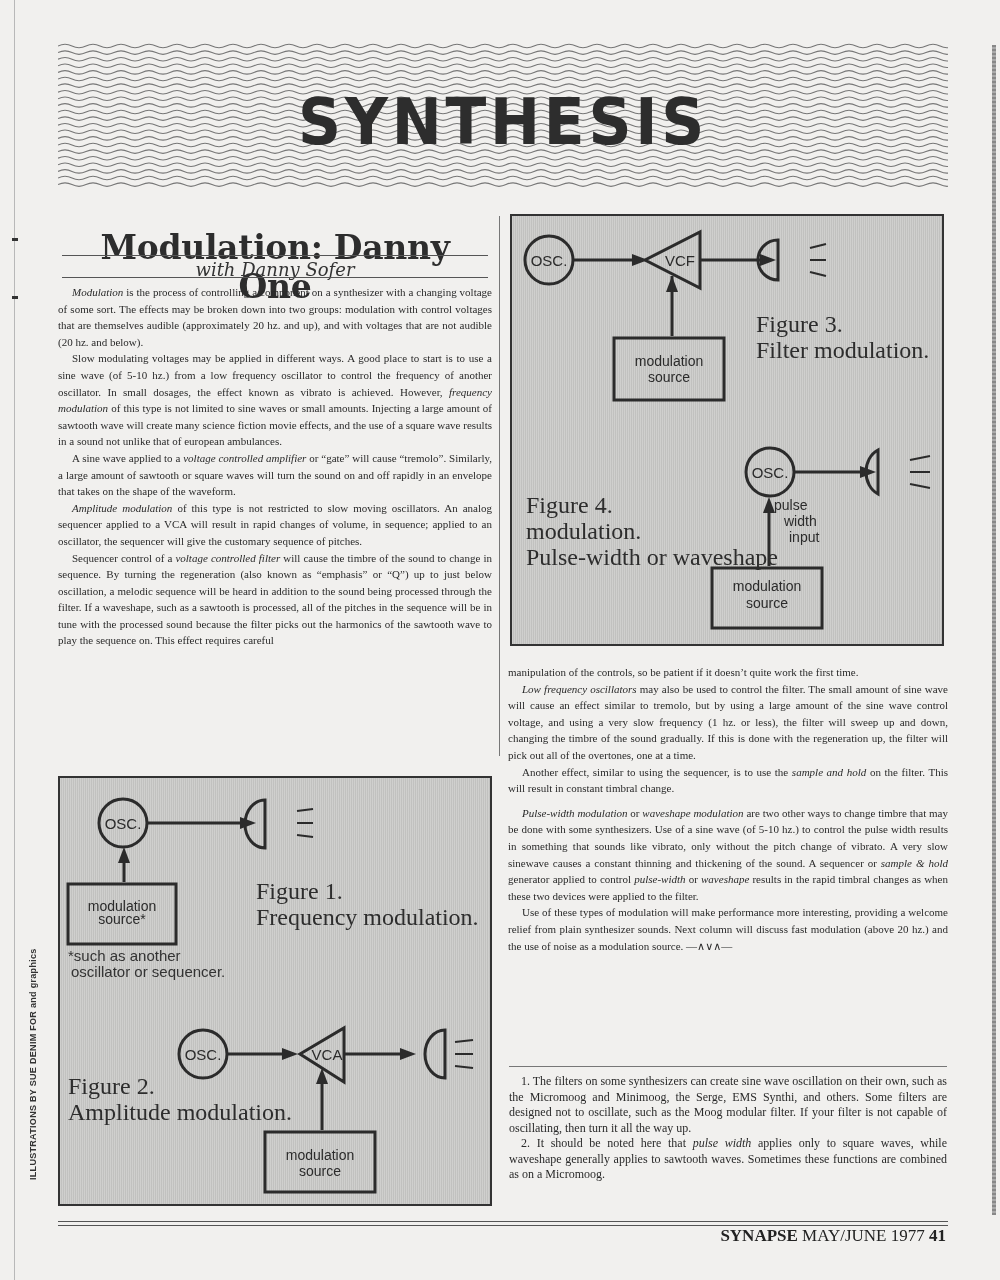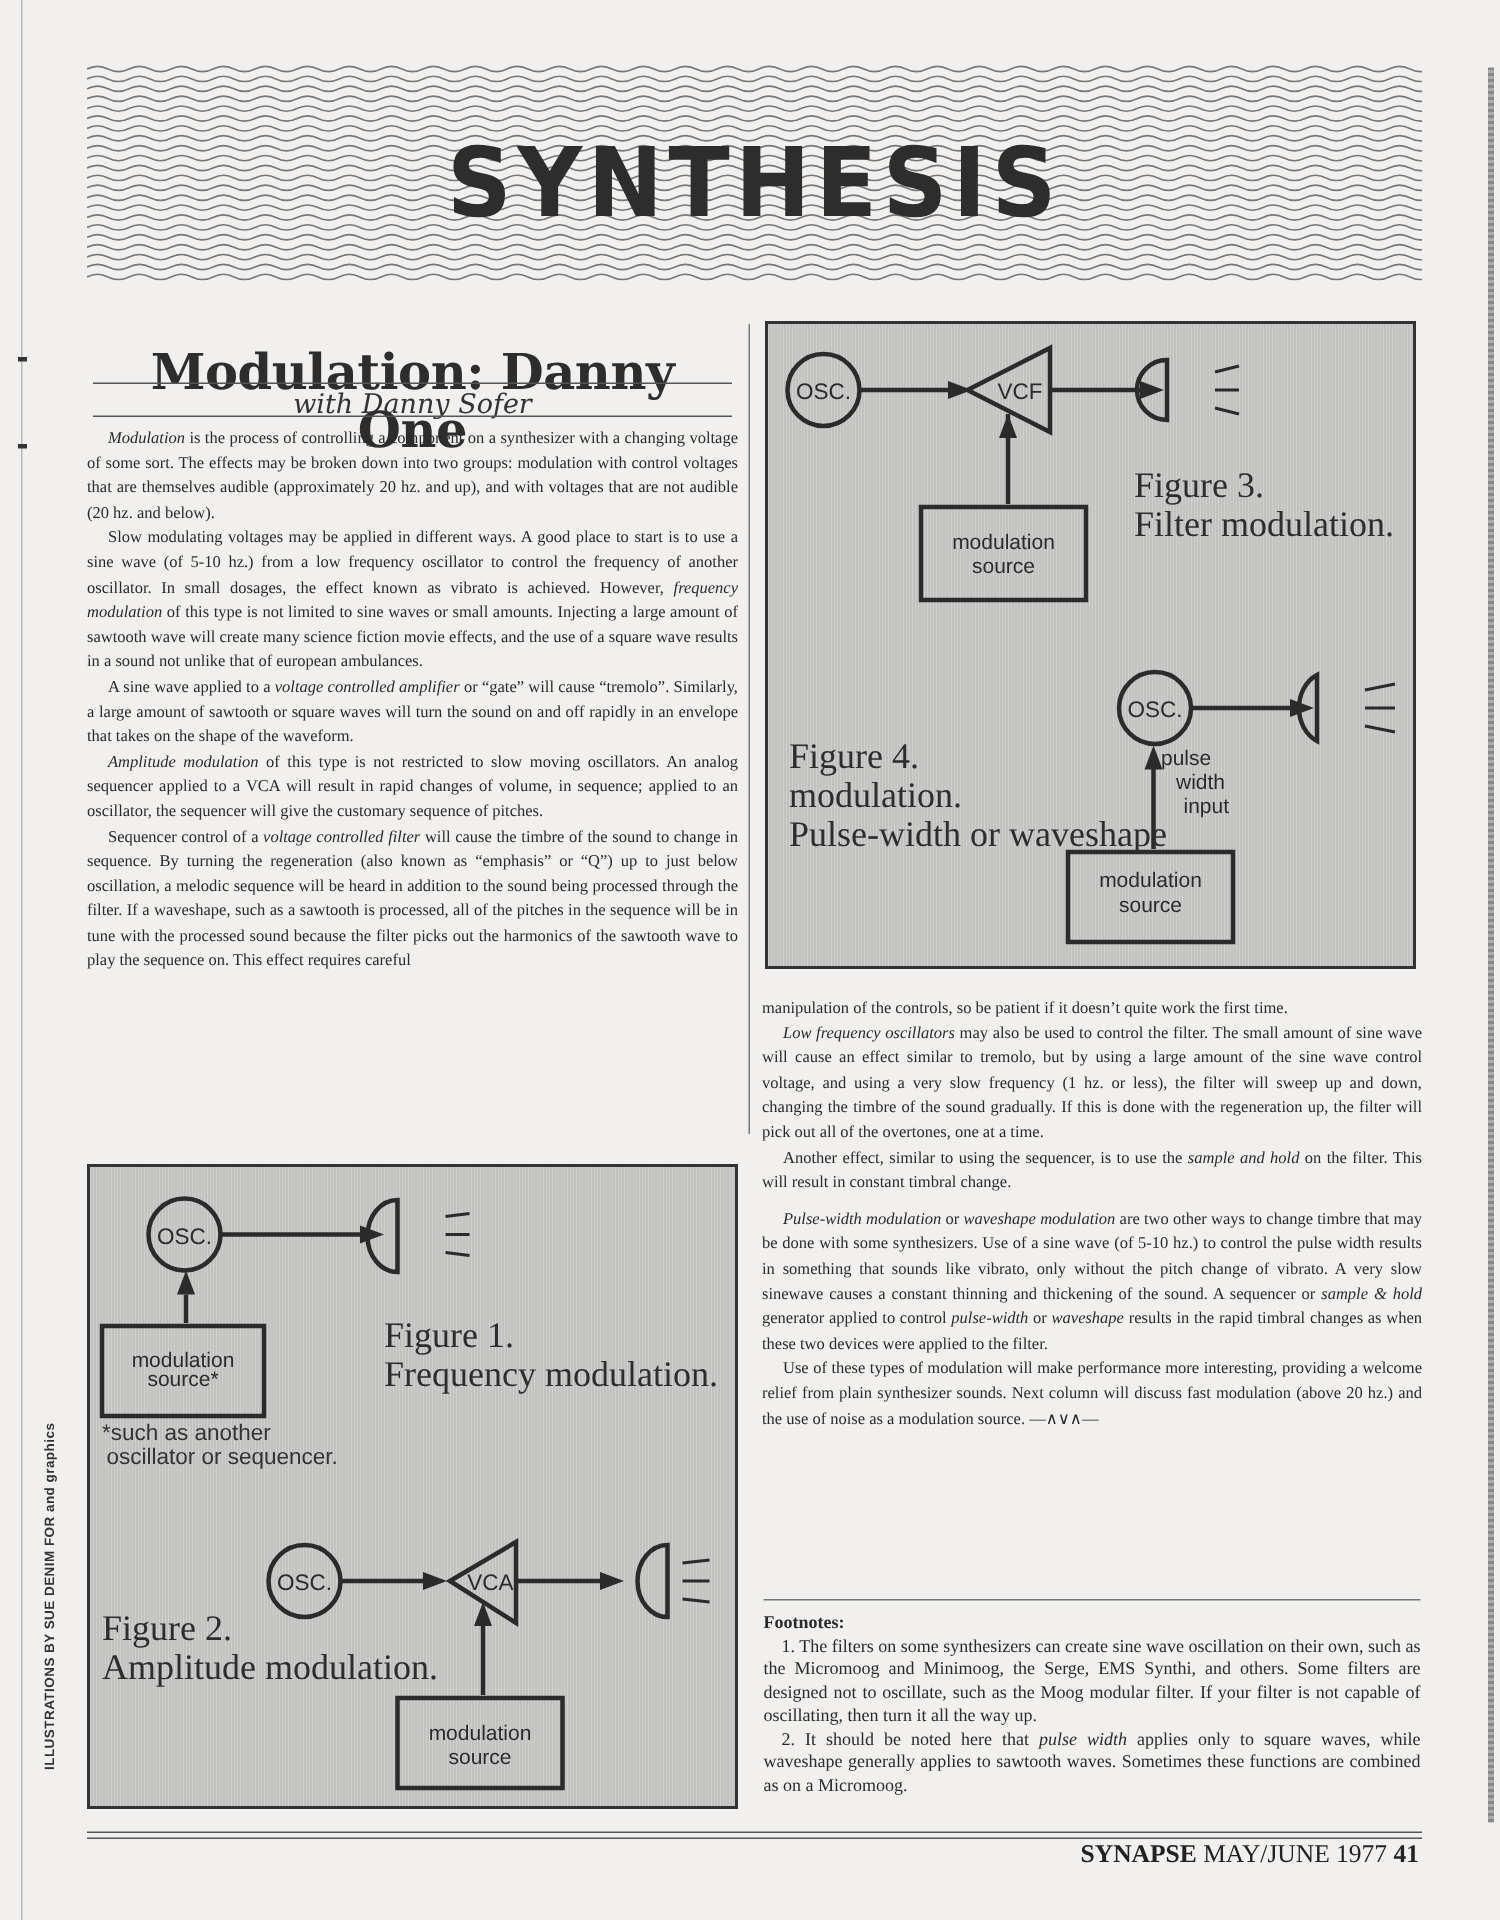--- a/index.html
+++ b/index.html
@@ -229,21 +229,20 @@
   <div class="fig-label" style="left:8px; top:295px;">
     <div>Figure 2.</div>
     <div>Amplitude modulation.</div>
   </div>
 </div>
 
 <div class="credit">ILLUSTRATIONS BY SUE DENIM FOR and graphics</div>
 
 <div class="rule" style="left:509px; top:1066px; width:438px; background:#777;"></div>
 <div class="footnotes">
-  <p class="fn-head" style="text-indent:0">Footnotes:</p>
   <div id="fn-items">
       <p><span>1. The filters on some synthesizers can create sine wave oscillation on their own, such as the Micromoog and Minimoog, the Serge, EMS Synthi, and others. Some filters are designed not to oscillate, such as the Moog modular filter. If your filter is not capable of oscillating, then turn it all the way up.</span></p>
       <p><span>2. It should be noted here that </span><em>pulse width</em><span> applies only to square waves, while waveshape generally applies to sawtooth waves. Sometimes these functions are combined as on a Micromoog.</span></p>
     </div>
 </div>
 
 <div class="bottom-rule"></div>
 <div class="folio">
   <b>SYNAPSE</b>
   <span>MAY/JUNE 1977</span>

